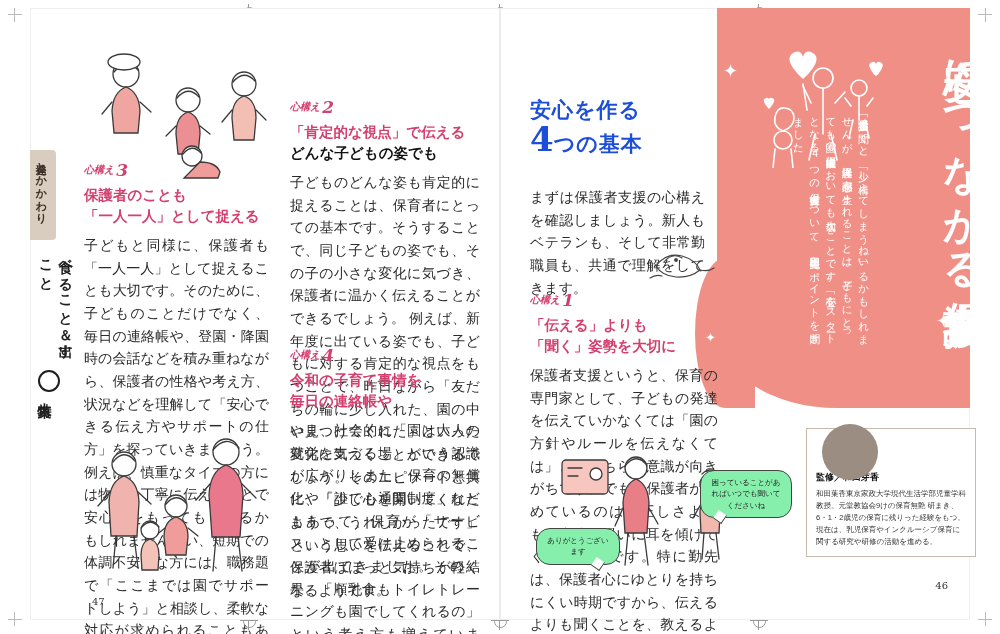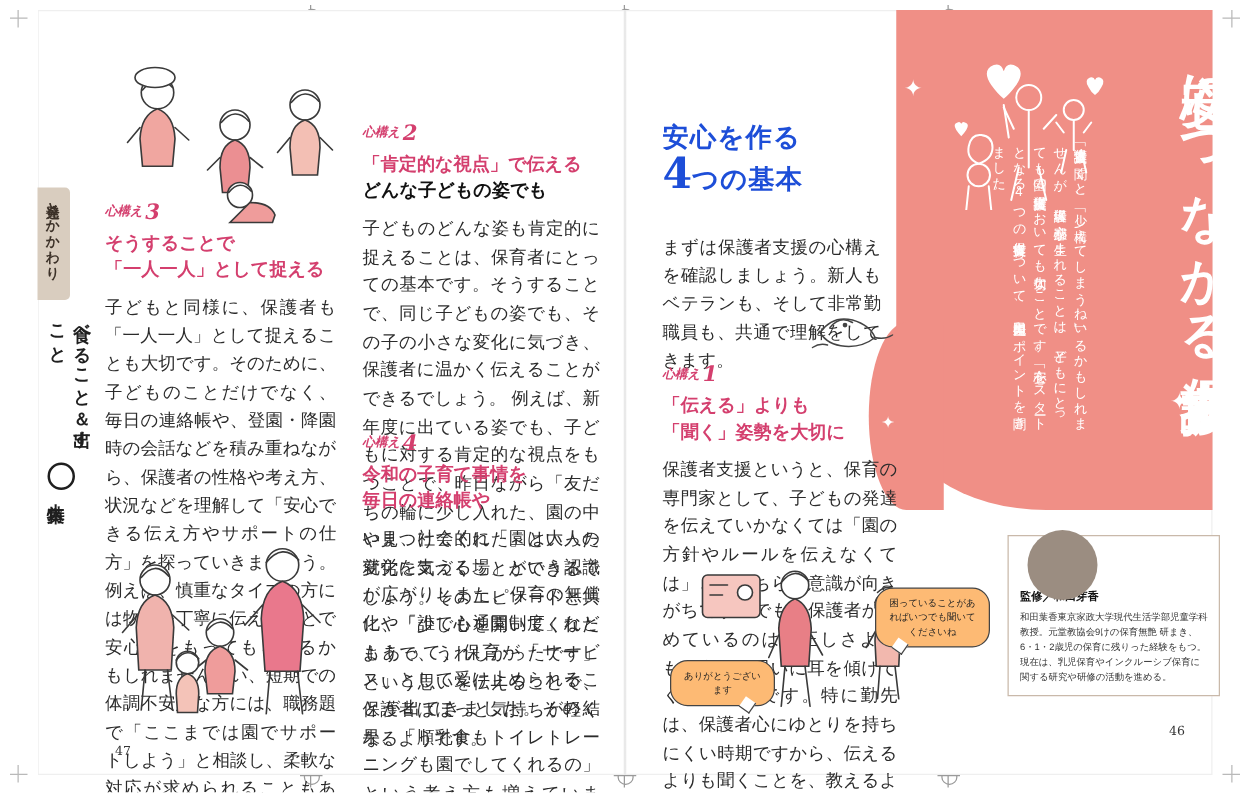--- a/index.html
+++ b/index.html
@@ -254,21 +254,21 @@
     top: 424px;
     width: 56px;
     height: 56px;
     border-radius: 50%;
     background: #9b8d81;
   }
 
   
   .bubble {
     position: absolute;
-    background: #fdba74;
+    background: #86efac;
     border: 1px solid #444;
     border-radius: 14px;
     font-size: 7.5px;
     line-height: 1.5;
     color: #222;
     padding: 6px 8px;
     text-align: center;
   }
   .bubble::after {
     content: "";
@@ -463,21 +463,21 @@
       <path d="M116 122 q16 0 20 10 l-2 6 h-34 z" fill="#ef9c9b" stroke="#3a3a3a"></path>
     </g>
   </svg>
 
   <div id="blk3" class="block">
     <div class="kokoro">
       <span>心構え</span><span class="num">3</span>
     </div>
     <div style="height:4px"></div>
     <div class="headline">
-      <div><span class="hl">そうすることで</span></div>
+      <div><span class="hl">保護者のことも</span></div>
       <div><span class="hl">「一人一人」として捉える</span></div>
     </div>
     <div style="height:8px"></div>
     <div class="body">子どもと同様に、保護者も「一人一人」として捉えることも大切です。そのために、子どものことだけでなく、毎日の連絡帳や、登園・降園時の会話などを積み重ねながら、保護者の性格や考え方、状況などを理解して「安心できる伝え方やサポートの仕方」を探っていきましょう。
 例えば、慎重なタイプの方には物事を丁寧に伝えることで安心感をもってもらえるかもしれません。い、短期での体調不安定な方には、職務題で「ここまでは園でサポートしよう」と相談し、柔軟な対応が求められることもあるでしょう。新年度から焦らずに、長期的な視野をもって、少しずつ関係を築いていきましょう。</div>
   </div>
 
   <div id="blk2" class="block">
     <div class="kokoro">
       <span>心構え</span><span class="num">2</span>

